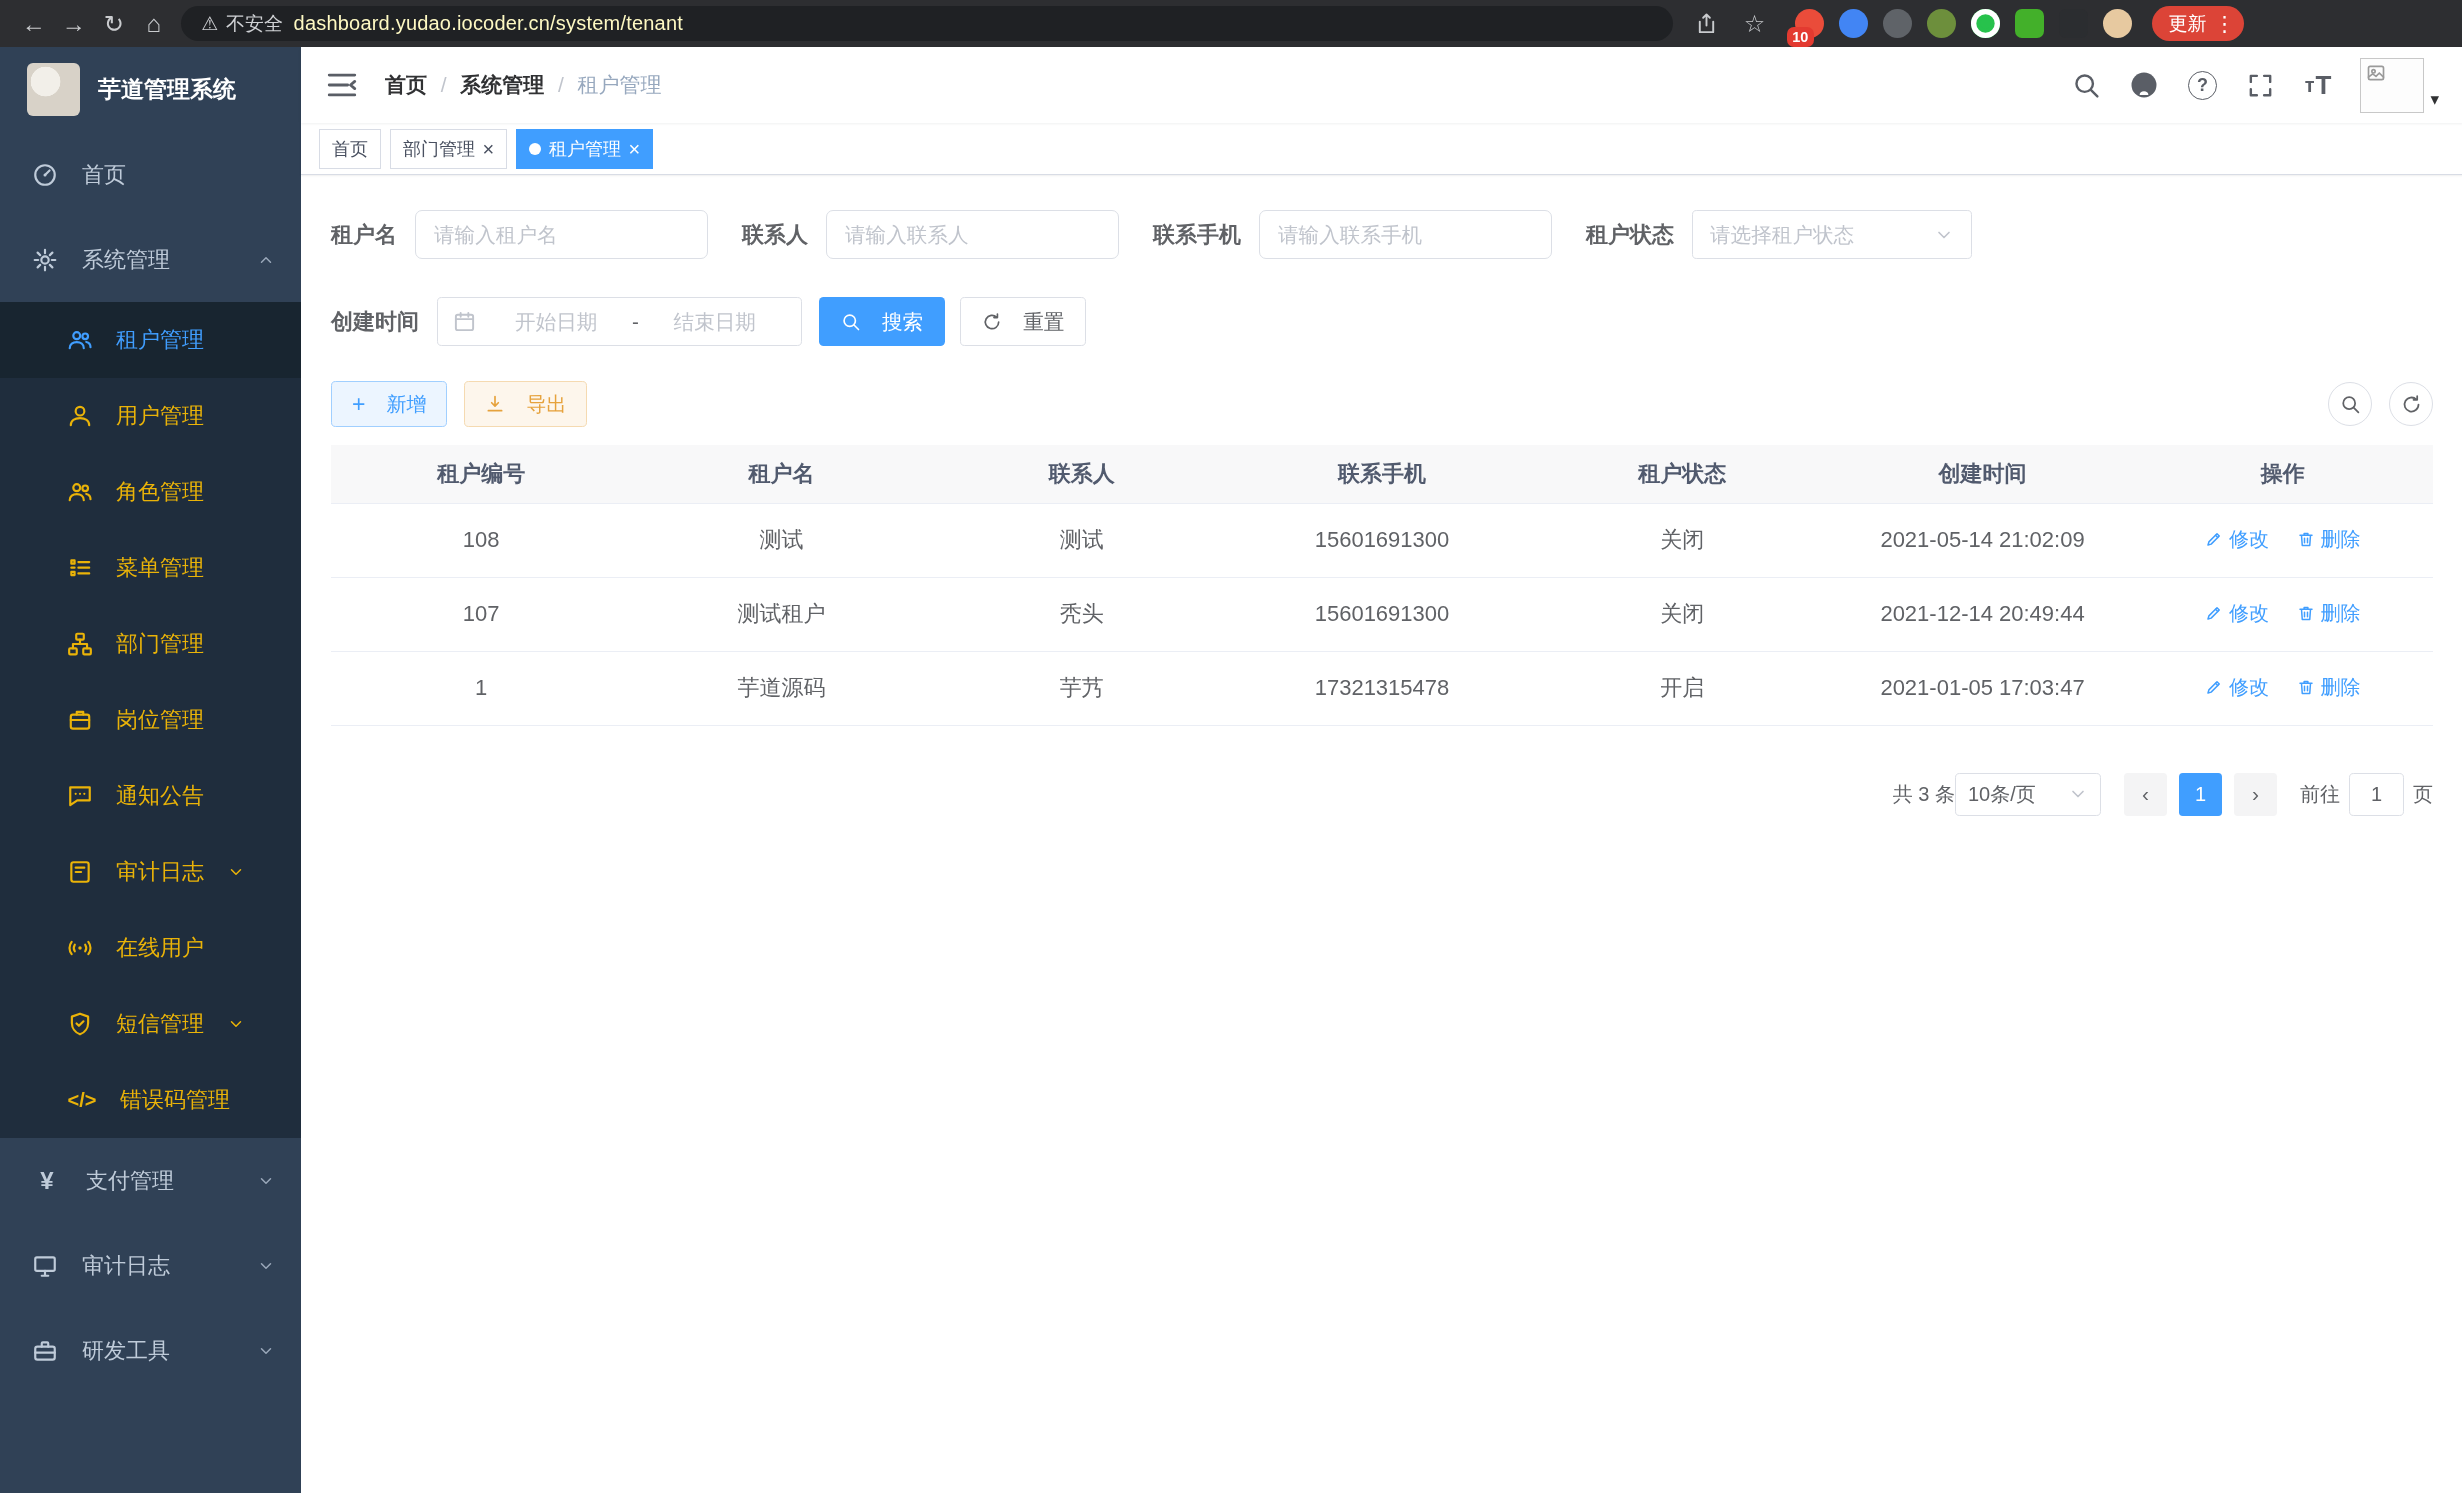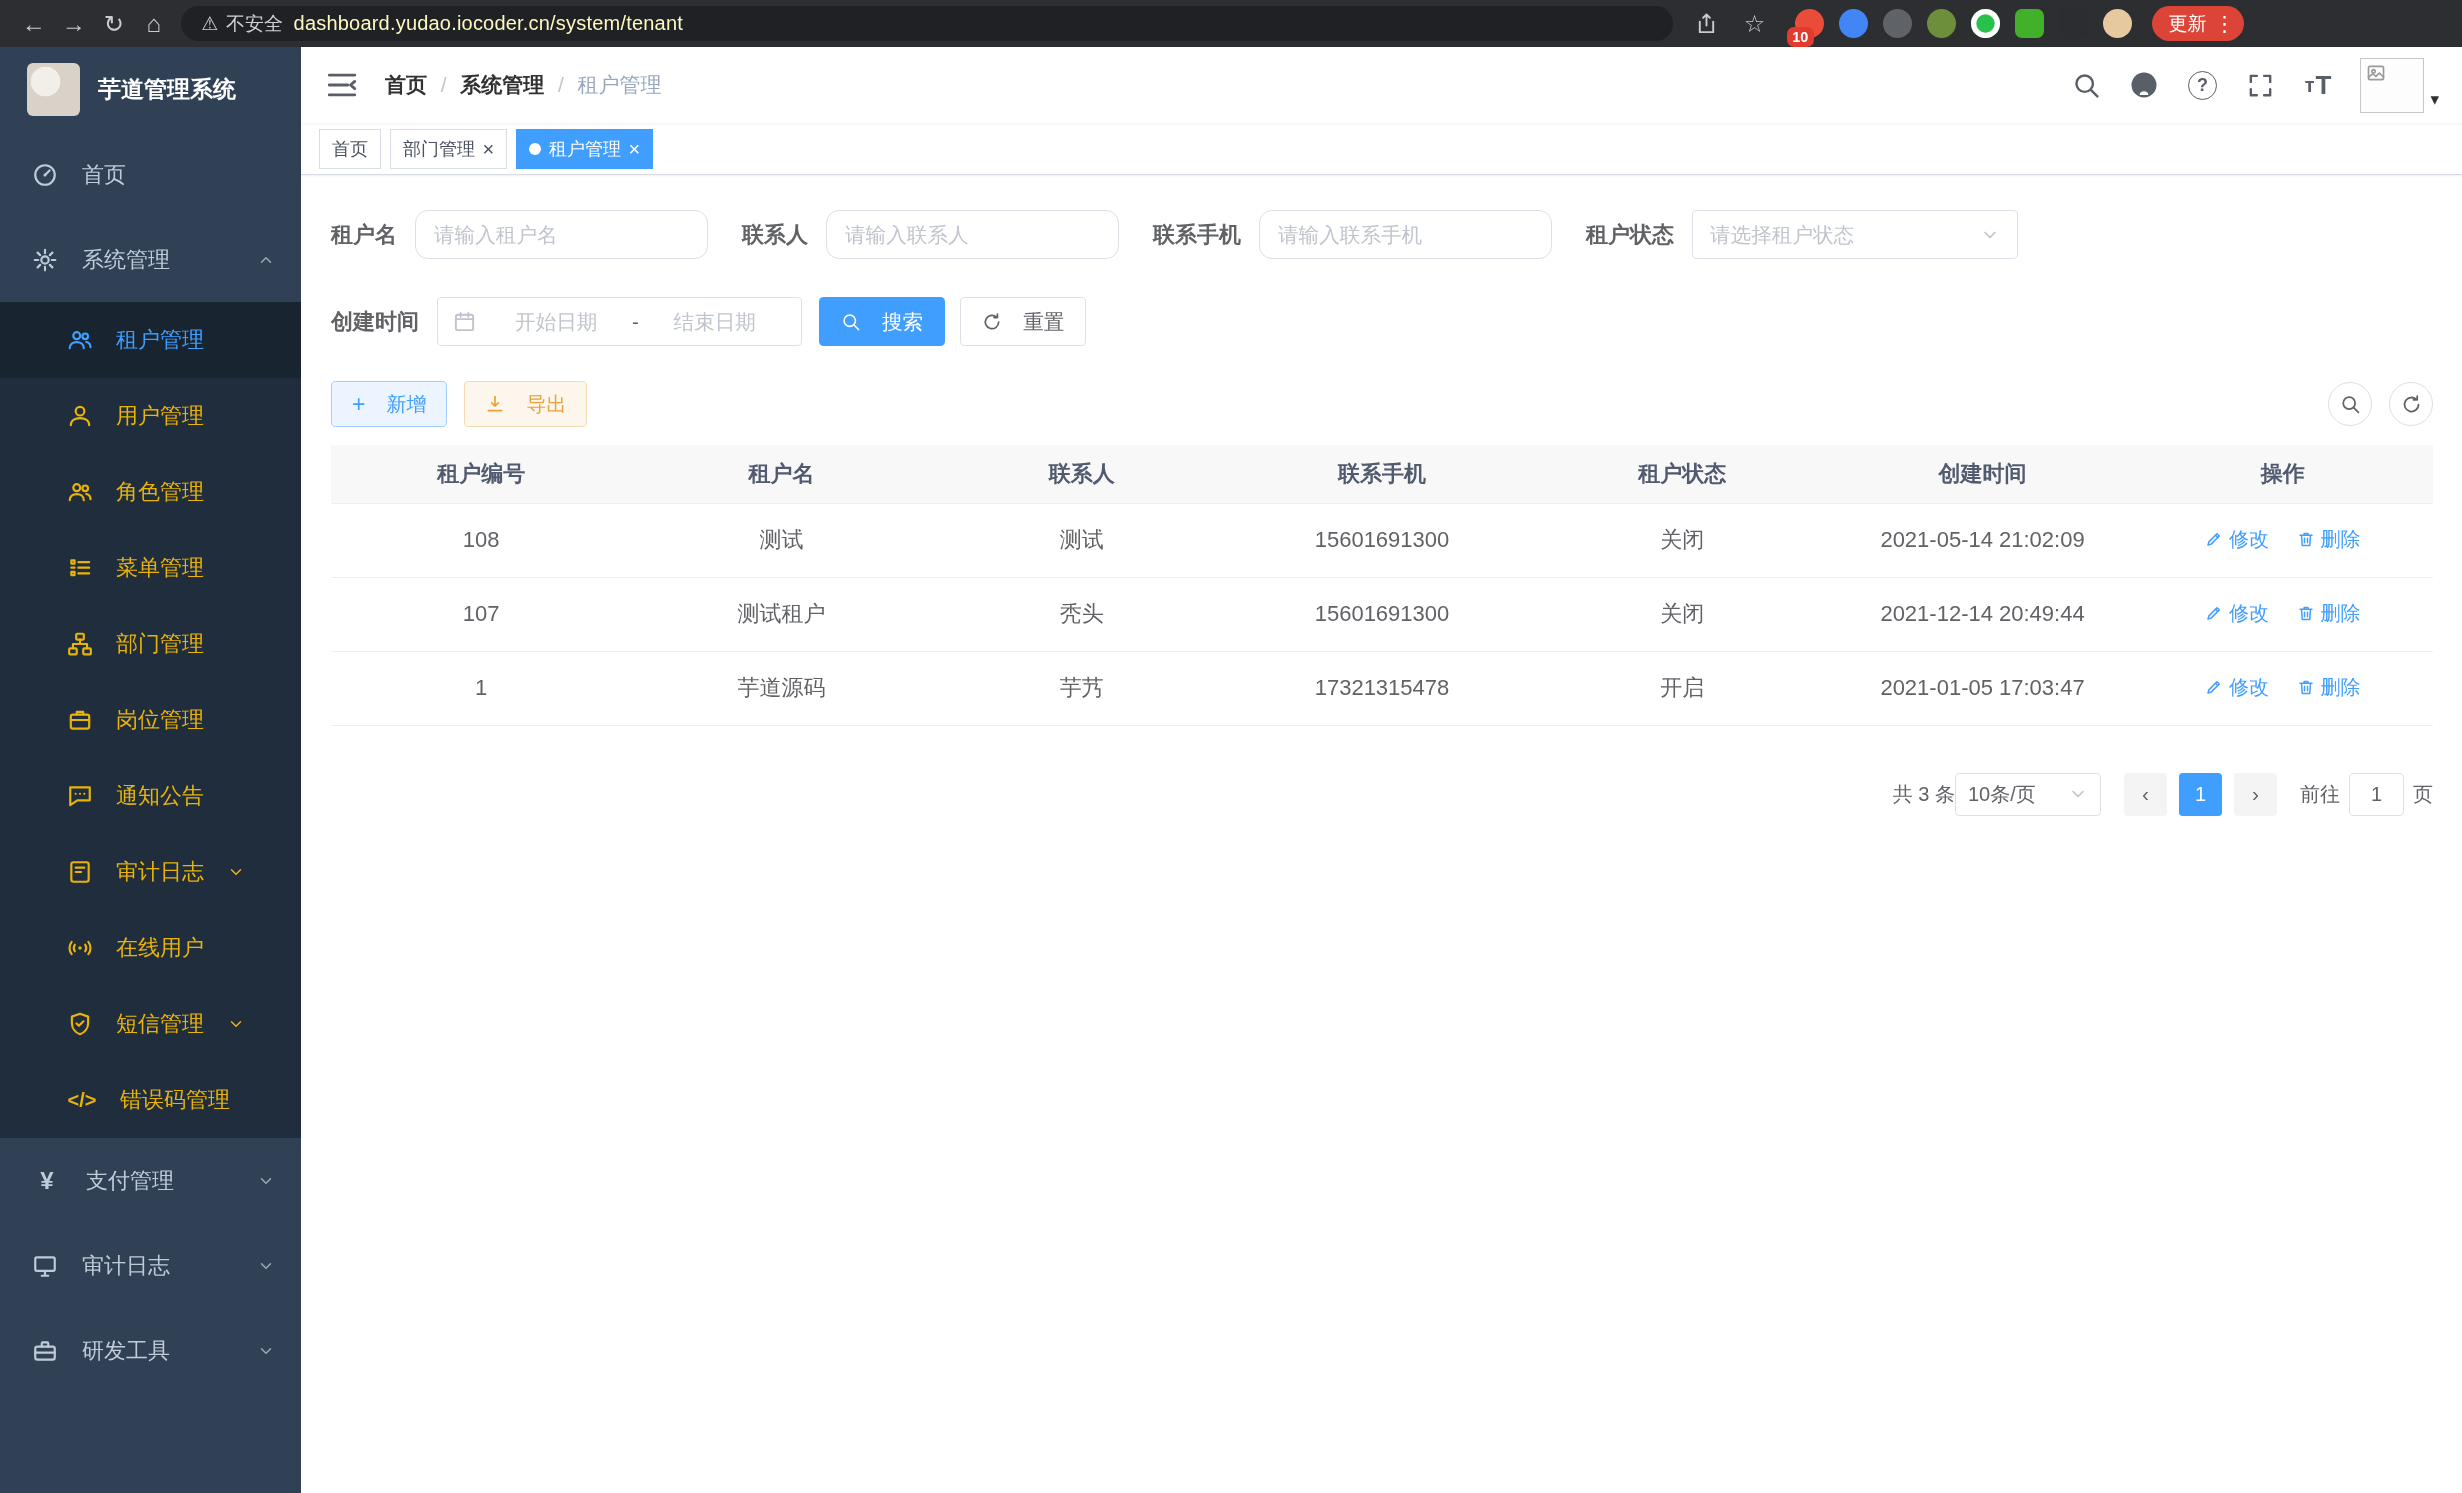--- a/index.html
+++ b/index.html
@@ -67,24 +67,24 @@
   .tag { height:40px; border:0.8px solid #d8dce5; background:#fff; color:#495060; font-size:18px;
          padding:0 12px; display:flex; align-items:center; gap:7.6px; cursor:pointer; }
   .tag.active { background:#409eff; border-color:#409eff; color:#fff; }
   .tag .dot { width:12px; height:12px; border-radius:50%; background:#fff; }
   .tag .x { font-size:20px; line-height:1; }
 
   .content { padding:35px 30px 0; }
   .frow { display:flex; align-items:center; margin-bottom:38px; }
   .fgroup { display:flex; align-items:center; margin-right:34px; }
   .flabel { font-size:22px; font-weight:bold; color:#606266; margin-right:18px; white-space:nowrap; }
-  .finput { width:293px; height:49px; border:0.8px solid #dcdfe6; border-radius:13px; padding:0 18px;
+  .finput { width:293px; height:49px; border:0.8px solid #dcdfe6; border-radius:7px; padding:0 18px;
             font-size:20.6px; color:#606266; outline:none; background:#fff; }
   .finput::placeholder { color:#c0c4cc; }
-  .fselect { width:326px; height:49px; border:0.8px solid #dcdfe6; border-radius:4.6px; display:flex;
+  .fselect { width:280px; height:49px; border:0.8px solid #dcdfe6; border-radius:4.6px; display:flex;
              align-items:center; justify-content:space-between; padding:0 17px; cursor:pointer; }
   .ph { color:#c0c4cc; font-size:20.6px; }
   .sel-caret { color:#c0c4cc; width:20px; height:20px; }
   .drange { width:365px; height:49px; border:0.8px solid #dcdfe6; border-radius:4.6px; display:flex;
             align-items:center; padding:0 15px; }
   .drange .cal { color:#c0c4cc; width:23px; height:23px; margin-right:9px; flex:none; }
   .drange .dph { flex:1; text-align:center; color:#c0c4cc; font-size:20.6px; }
   .drange .dsep { color:#606266; font-size:20.6px; padding:0 4.6px; }
 
   .btn { height:49px; border-radius:4.6px; font-size:20.6px; display:inline-flex; align-items:center;

